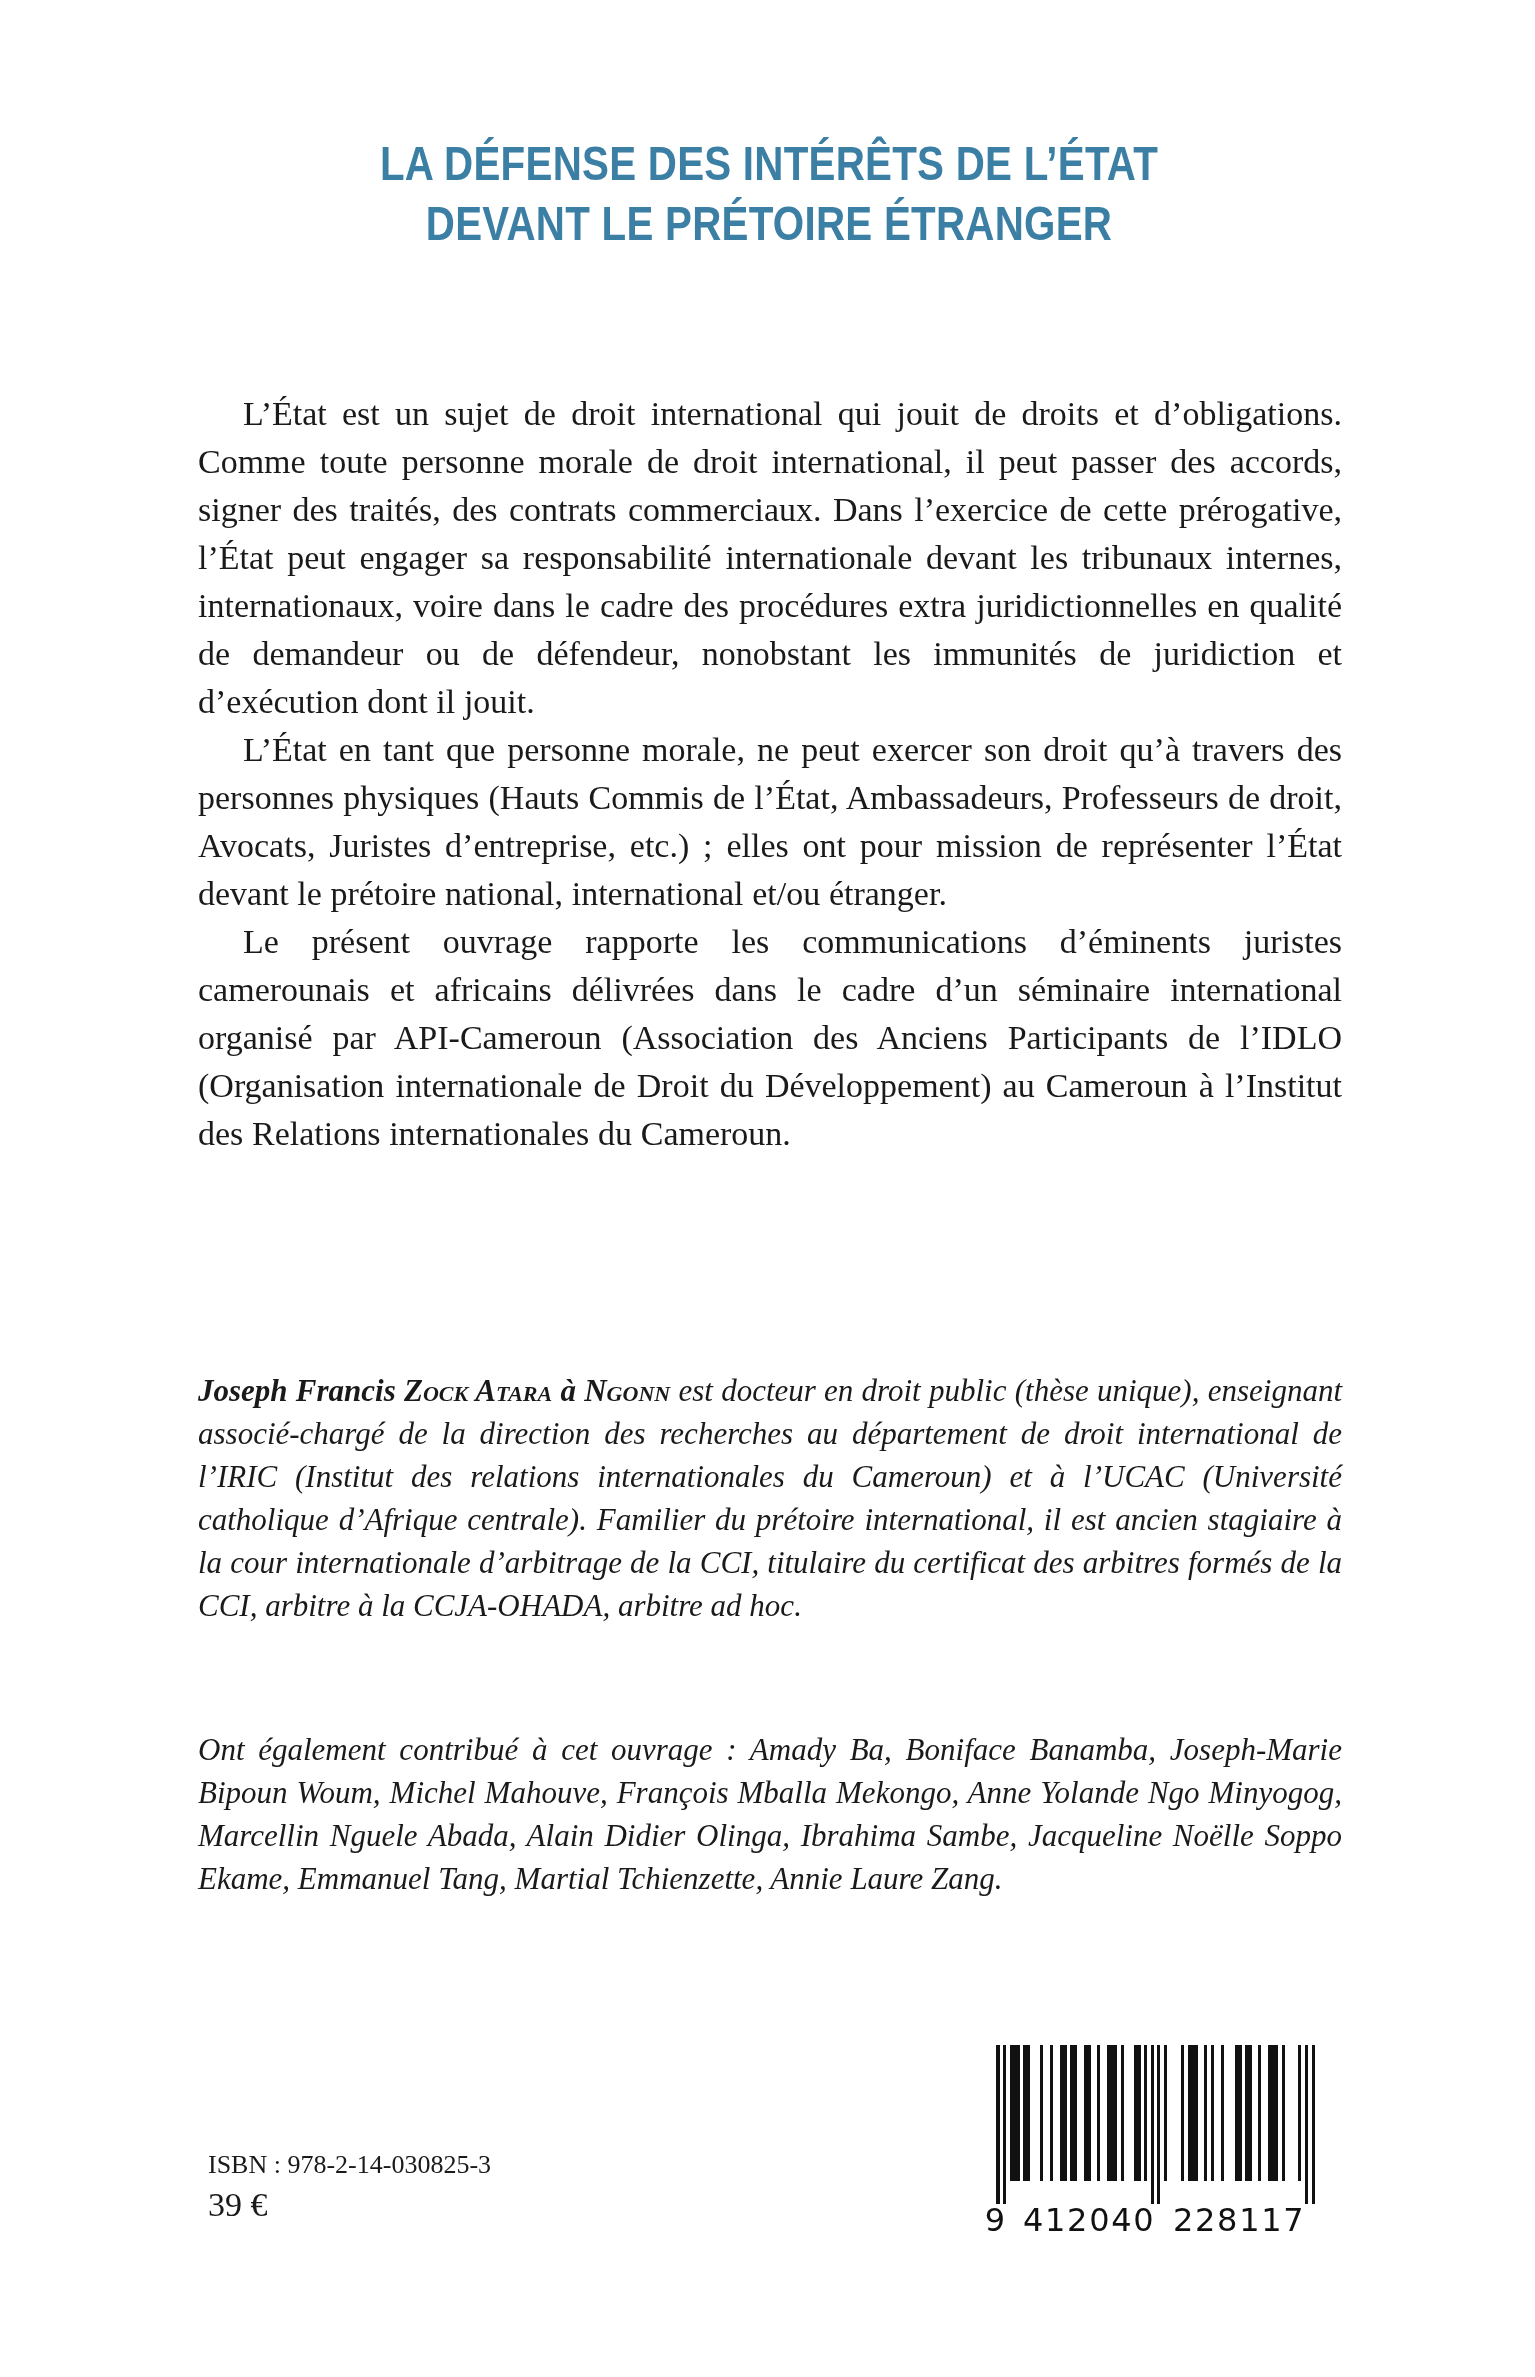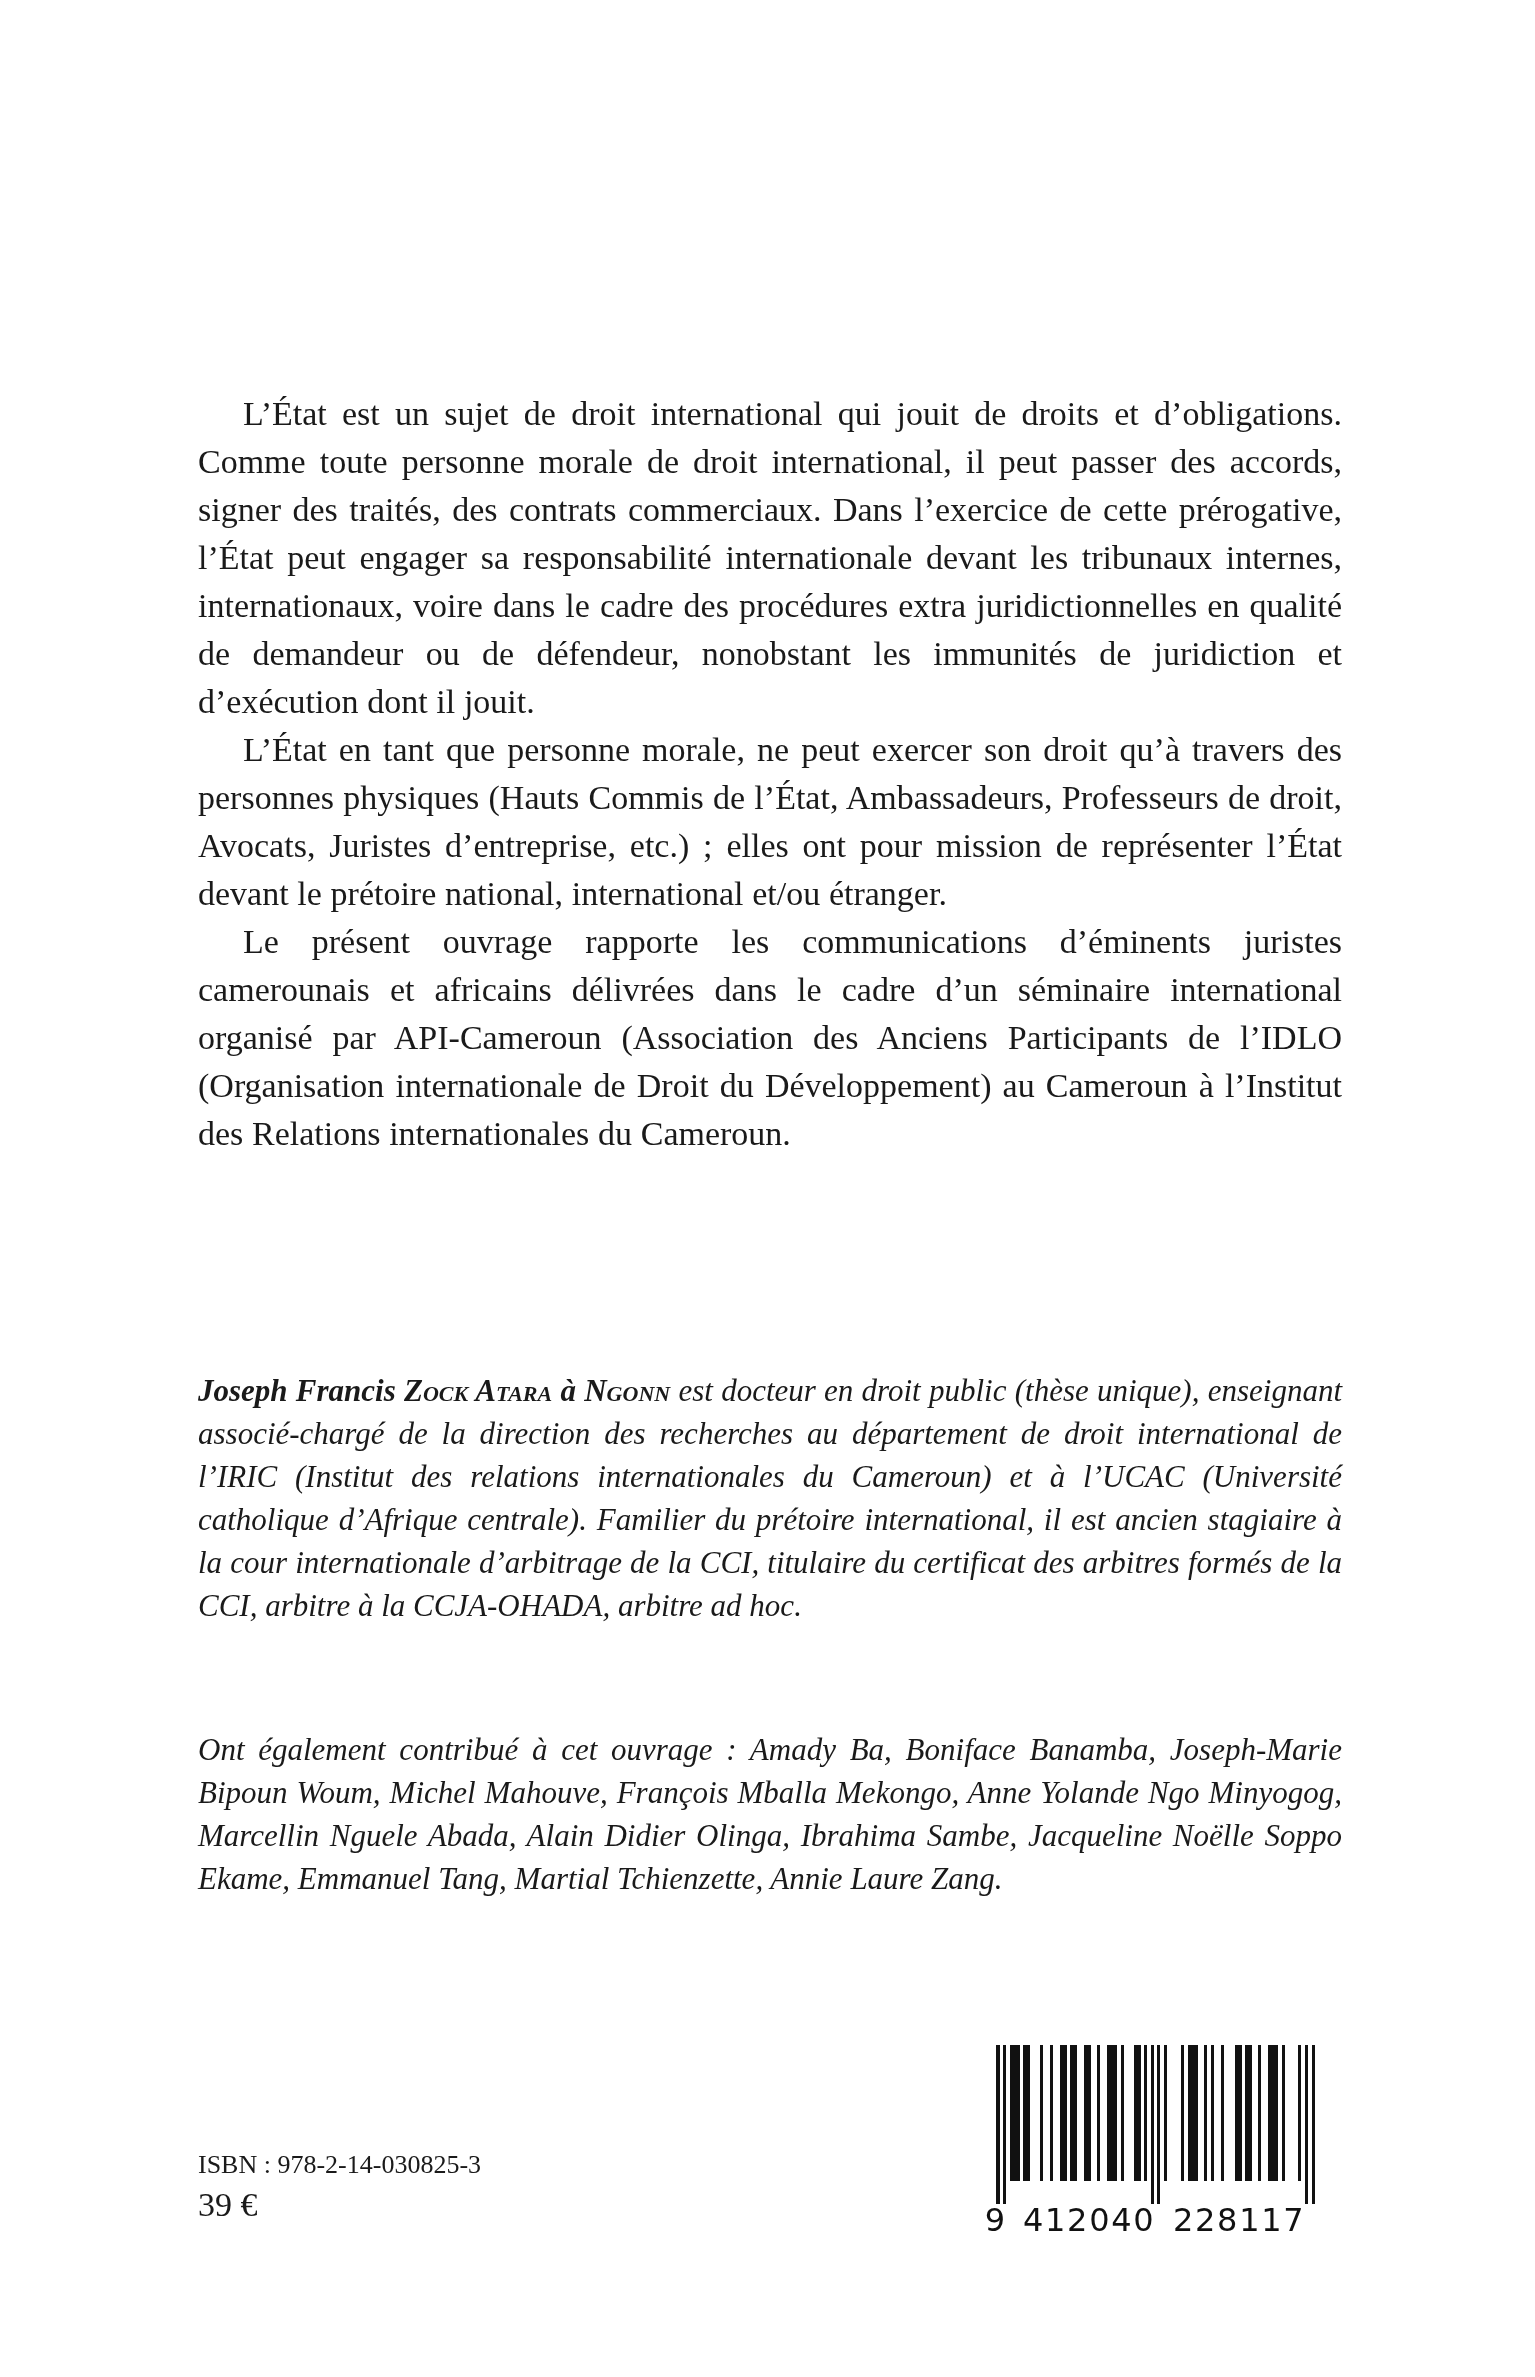--- a/index.html
+++ b/index.html
@@ -101,21 +101,21 @@
     font-size: 31px;
     line-height: 43px;
     font-style: italic;
     text-align: justify;
     text-justify: inter-word;
   }
 
   
   .isbn-block {
     position: absolute;
-    left: 198px;
+    left: 208px;
     top: 2147px;
     width: 587px;
   }
   .isbn-line {
     font-size: 26px;
     line-height: 35px;
     color: #1a1a1a;
   }
   .price-line {
     font-size: 34px;
@@ -164,20 +164,24 @@
   }
   .bc-left-lead  { left: 1.7px; }
   .bc-left-grp   { left: 40px; }
   .bc-right-grp  { left: 190px; }
 </style>
 </head>
 <body>
 
 <div class="page">
 
+  <div class="title-block">
+    <div class="title-line">LA DÉFENSE DES INTÉRÊTS DE L’ÉTAT</div>
+    <div class="title-line">DEVANT LE PRÉTOIRE ÉTRANGER</div>
+  </div>
 
   <div class="body-block">
     <p class="para">L’État est un sujet de droit international qui jouit de droits et d’obligations. Comme toute personne morale de droit international, il peut passer des accords, signer des traités, des contrats commerciaux. Dans l’exercice de cette prérogative, l’État peut engager sa responsabilité internationale devant les tribunaux internes, internationaux, voire dans le cadre des procédures extra juridictionnelles en qualité de demandeur ou de défendeur, nonobstant les immunités de juridiction et d’exécution dont il jouit.</p>
     <p class="para">L’État en tant que personne morale, ne peut exercer son droit qu’à travers des personnes physiques (Hauts Commis de l’État, Ambassadeurs, Professeurs de droit, Avocats, Juristes d’entreprise, etc.) ; elles ont pour mission de représenter l’État devant le prétoire national, international et/ou étranger.</p>
     <p class="para">Le présent ouvrage rapporte les communications d’éminents juristes camerounais et africains délivrées dans le cadre d’un séminaire international organisé par API-Cameroun (Association des Anciens Participants de l’IDLO (Organisation internationale de Droit du Développement) au Cameroun à l’Institut des Relations internationales du Cameroun.</p>
   </div>
 
   <div class="bio-block">
     <p class="bio-para"><span class="author-name">Joseph Francis </span><span class="smallcaps">Zock</span><span class="smallcaps"> </span><span class="smallcaps">Atara</span><span class="author-name"> à </span><span class="smallcaps">Ngonn</span><span> est docteur en droit public (thèse unique), enseignant associé-chargé de la direction des recherches au département de droit international de l’IRIC (Institut des relations internationales du Cameroun) et à l’UCAC (Université catholique d’Afrique centrale). Familier du prétoire international, il est ancien stagiaire à la cour internationale d’arbitrage de la CCI, titulaire du certificat des arbitres formés de la CCI, arbitre à la CCJA-OHADA, arbitre ad hoc.</span></p>
   </div>

